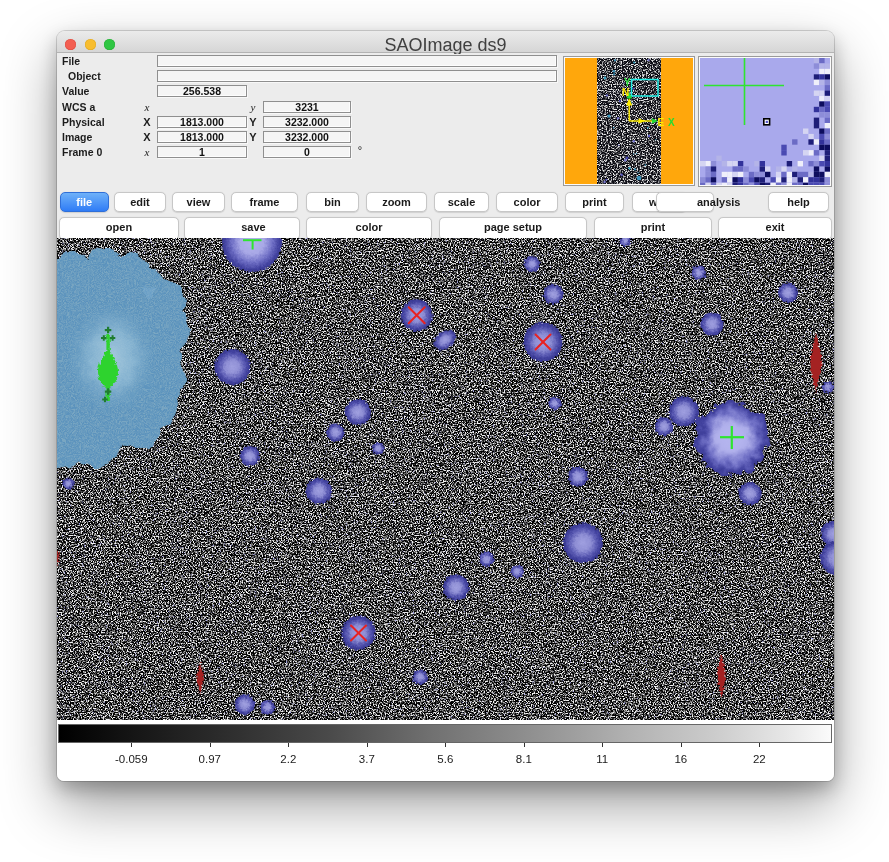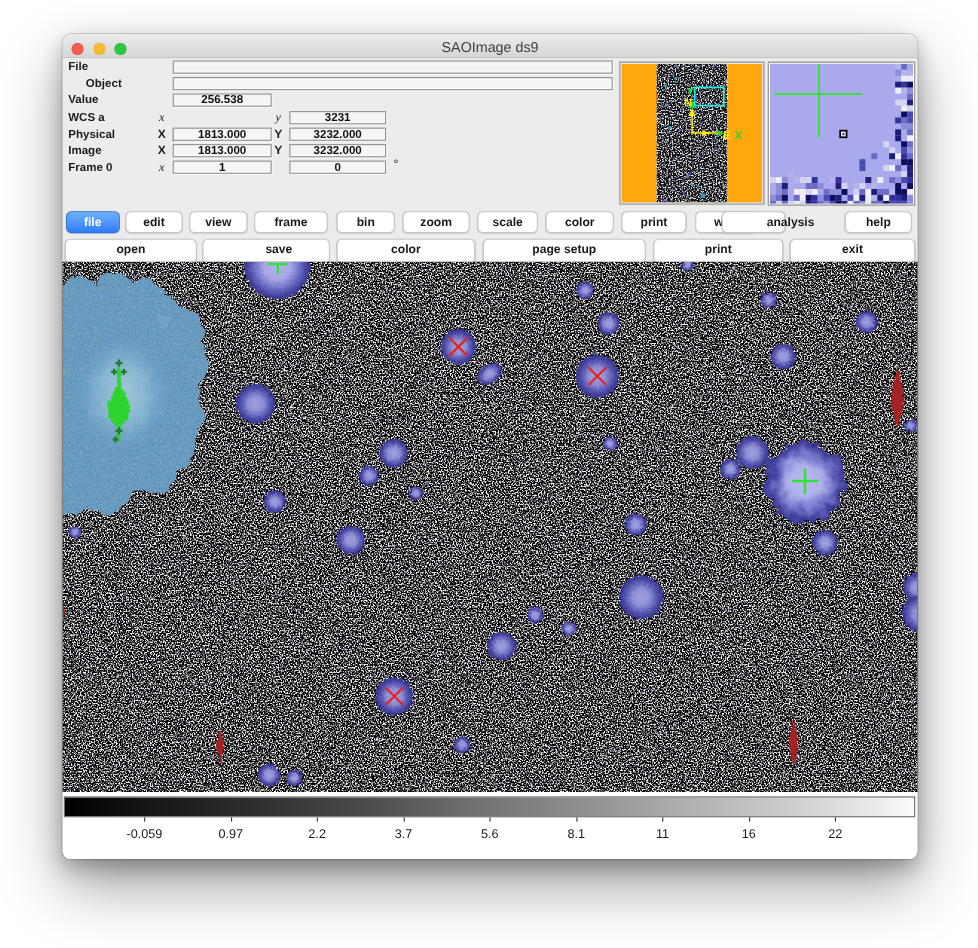--- a/index.html
+++ b/index.html
@@ -1,20 +1,20 @@
 <!DOCTYPE html>
 <html><head><meta charset="utf-8"><style>
 * { margin:0; padding:0; box-sizing:border-box; }
 html,body { width:889px; height:862px; background:#fff; font-family:"Liberation Sans", sans-serif; overflow:hidden; }
 #win { position:absolute; left:57px; top:31px; width:777px; height:750px; background:#ececec;
   border-radius:8px 8px 7px 7px; box-shadow:0 24px 55px rgba(0,0,0,0.38), 0 8px 18px rgba(0,0,0,0.24), 0 0 0 1px rgba(0,0,0,0.15); }
 #titlebar { position:absolute; left:0; top:0; width:100%; height:22px; border-radius:8px 8px 0 0;
   background:linear-gradient(#ebebeb,#d6d6d6); border-bottom:1px solid #b3b3b3; }
 .tl { position:absolute; top:8px; width:11px; height:11px; border-radius:50%; }
-#title { position:absolute; top:4px; width:100%; text-align:center; font-size:13px; color:#404040; }
+#title { position:absolute; top:4px; width:100%; text-align:center; font-size:18px; color:#404040; }
 #infopanel { position:absolute; left:0; top:23px; width:100%; height:184px; background:#ececec; }
 .lbl { position:absolute; font-size:10.5px; font-weight:bold; color:#1c1c1c; line-height:12px; }
 .fbox { position:absolute; height:12px; background:#f5f5f5; border:1px solid #8f8f8f;
   box-shadow: inset -1px -1px 0 #fdfdfd, 1px 1px 0 #f8f8f8; font-size:10.5px; font-weight:bold; color:#111;
   text-align:center; line-height:10px; }
 .axl { position:absolute; font-size:11px; color:#1c1c1c; width:12px; text-align:center; line-height:12px; }
 .btn { position:absolute; background:#fff; border:1px solid #c7c7c7; border-radius:5px; font-size:11px;
   font-weight:600; color:#1a1a1a; text-align:center; box-shadow:0 0.5px 1px rgba(0,0,0,0.12); }
 .r1 { top:138px; height:20px; line-height:19px; }
 .r2 { top:163px; height:23px; line-height:18px; }
@@ -29,21 +29,21 @@
 <body>
 <div id="win">
   <div id="titlebar">
     <div class="tl" style="left:7.5px; background:#f35e51; box-shadow:inset 0 0 0 0.5px #dd4b40;"></div>
     <div class="tl" style="left:27.5px; background:#f8bd2f; box-shadow:inset 0 0 0 0.5px #e0a821;"></div>
     <div class="tl" style="left:47px; background:#2fc643; box-shadow:inset 0 0 0 0.5px #27ad36;"></div>
     <div id="title">SAOImage ds9</div>
   </div>
   <div id="infopanel">
     <div class="lbl" style="left:5px; top:1px;">File</div>
-    <div class="lbl" style="left:21px; top:16px;">Object</div>
+    <div class="lbl" style="left:11px; top:16px;">Object</div>
     <div class="lbl" style="left:5px; top:31px;">Value</div>
     <div class="lbl" style="left:5px; top:47px;">WCS a</div>
     <div class="lbl" style="left:5px; top:62px;">Physical</div>
     <div class="lbl" style="left:5px; top:77px;">Image</div>
     <div class="lbl" style="left:5px; top:92px;">Frame 0</div>
     <div class="fbox" style="left:100px; top:1px; width:400px;"></div>
     <div class="fbox" style="left:100px; top:16px; width:400px;"></div>
     <div class="fbox" style="left:100px; top:31px; width:90px;">256.538</div>
     <div class="axl" style="left:84px; top:47px; font-style:italic; font-family:'Liberation Serif',serif;">x</div>
     <div class="fbox" style="left:100px; top:63px; width:90px;padding-left:16px;">1812</div>

